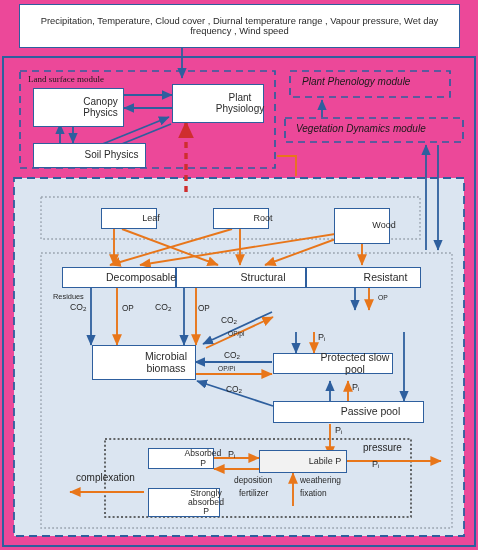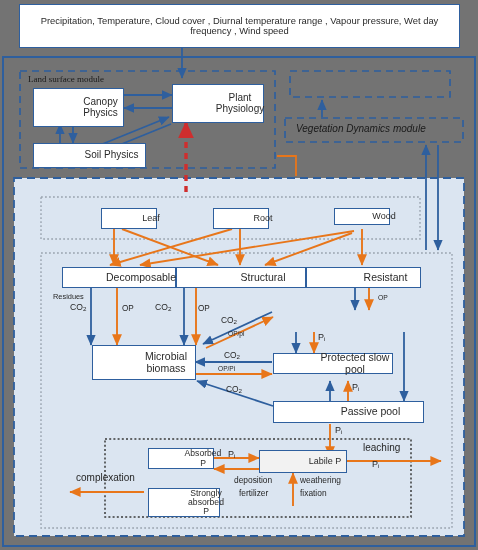--- a/index.html
+++ b/index.html
@@ -1,17 +1,17 @@
 <!DOCTYPE html>
 <html><head>
 <meta charset="utf-8">
 <style>
   html,body{margin:0;padding:0;background:#ffffff;}
   body{font-family:"Liberation Sans",sans-serif;}
-  #root{position:relative;width:478px;height:550px;overflow:hidden;background:#737373;}
+  #root{position:relative;width:478px;height:550px;overflow:hidden;background:#ec4899;}
   svg#canvas{position:absolute;left:0;top:0;width:478px;height:550px;}
 
   .box{position:absolute;box-sizing:border-box;background:#ffffff;border:1.6px solid #2e5f9e;
        display:flex;align-items:center;justify-content:center;text-align:center;
        color:#2a2a2a;line-height:1.08;padding-left:44px;}
   .box.greyfill{background:#f2f2f2;}
   .lbl{position:absolute;color:#262626;line-height:1.05;white-space:nowrap;}
   .modlbl{position:absolute;font-style:italic;color:#1a1a1a;white-space:nowrap;}
   .sub{font-size:6.2px;vertical-align:-1px;}
   .title-in{position:absolute;color:#1a1a1a;white-space:nowrap;font-family:Liberation Serif, serif;}
@@ -126,25 +126,26 @@
   </div>
 
   <div class="title-in" style="left:28px;top:74px;font-size:9px;">Land surface module</div>
 
   <div class="box" style="left:33px;top:88px;width:91px;height:39px;font-size:10px;">Canopy Physics</div>
 
   <div class="box" style="left:172px;top:84px;width:92px;height:39px;font-size:10px;">Plant Physiology</div>
 
   <div class="box" style="left:33px;top:143px;width:113px;height:25px;font-size:10px;">Soil  Physics</div>
 
+  <div class="modlbl" style="left:302px;top:76px;font-size:10px;">Plant Phenology module</div>
   <div class="modlbl" style="left:296px;top:123px;font-size:10px;">Vegetation Dynamics module</div>
 
   <div class="box" style="left:101px;top:208px;width:56px;height:21px;font-size:9px;">Leaf</div>
   <div class="box" style="left:213px;top:208px;width:56px;height:21px;font-size:9px;">Root</div>
-  <div class="box" style="left:334px;top:208px;width:56px;height:17px;font-size:9px;">Wood</div>
+  <div class="box" style="left:334px;top:208px;width:56px;height:36px;font-size:9px;">Wood</div>
 
   <div class="box" style="left:62px;top:267px;width:114px;height:21px;font-size:10.5px;">Decomposable</div>
   <div class="box" style="left:176px;top:267px;width:130px;height:21px;font-size:10.5px;">Structural</div>
   <div class="box" style="left:306px;top:267px;width:115px;height:21px;font-size:10.5px;">Resistant</div>
 
   <div class="box" style="left:92px;top:345px;width:104px;height:35px;font-size:10.5px;">Microbial biomass</div>
   <div class="box" style="left:273px;top:353px;width:120px;height:21px;font-size:10.5px;">Protected slow pool</div>
   <div class="box" style="left:273px;top:401px;width:151px;height:22px;font-size:10.5px;">Passive pool</div>
 
   <div class="box" style="left:148px;top:448px;width:66px;height:21px;font-size:8.6px;">Absorbed P</div>
@@ -188,21 +189,21 @@
   <div class="lbl" style="left:335px;top:426px;font-size:9px;">
     <span>P</span><span class="sub">i</span>
   </div>
   <div class="lbl" style="left:228px;top:450px;font-size:9px;">
     <span>P</span><span class="sub">i</span>
   </div>
   <div class="lbl" style="left:372px;top:460px;font-size:9px;">
     <span>P</span><span class="sub">i</span>
   </div>
 
-  <div class="lbl" style="left:363px;top:443px;font-size:10px;">leaching</div>
+  <div class="lbl" style="left:363px;top:443px;font-size:10px;">pressure</div>
   <div class="lbl" style="left:76px;top:473px;font-size:10px;">complexation</div>
 
   <div class="lbl" style="left:234px;top:476px;font-size:8.4px;">deposition</div>
   <div class="lbl" style="left:239px;top:489px;font-size:8.4px;">fertilizer</div>
   <div class="lbl" style="left:300px;top:476px;font-size:8.4px;">weathering</div>
   <div class="lbl" style="left:300px;top:489px;font-size:8.4px;">fixation</div>
 
 </div>
 
 </body></html>

